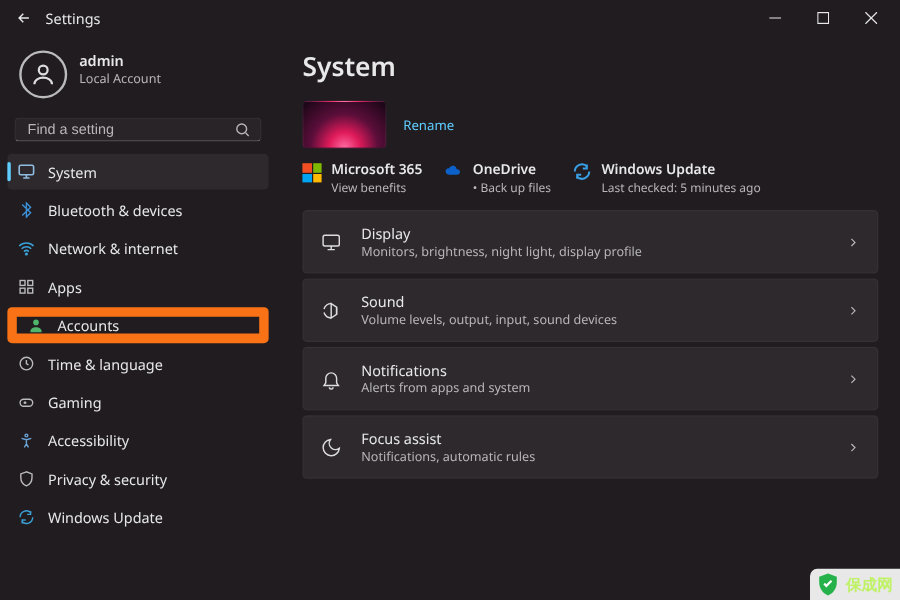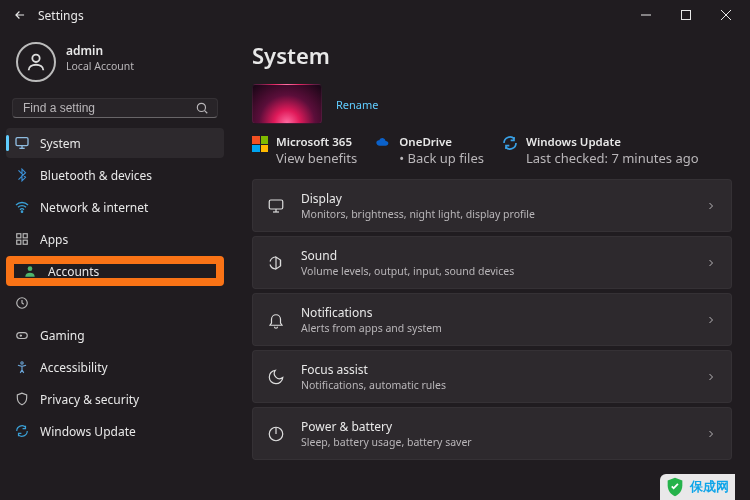--- a/index.html
+++ b/index.html
@@ -67,42 +67,42 @@
 
 .main{flex:1;padding:8px 18px 0 22px;overflow-y:hidden;}
 h1{font-size:22px;font-weight:600;margin:2px 0 14px 0;}
 .top-panel{display:flex;flex-direction:column;gap:4px;margin-bottom:12px;}
 .thumb-row{display:flex;align-items:center;gap:14px;}
 .thumb{width:70px;height:40px;border-radius:4px;background:radial-gradient(circle at 50% 100%, #ff6aa0 0%, #e01a5a 25%, #5b0e3a 55%, #160614 100%);border:1px solid rgba(255,255,255,0.06);}
 .rename{font-size:11px;color:var(--accent);cursor:pointer;}
 .info-row{display:flex;gap:18px;align-items:flex-start;margin-top:6px;}
 .info-row .pair{display:flex;gap:8px;align-items:flex-start;}
 .info-row .col .t{font-size:11.5px;font-weight:600;}
-.info-row .col .s{font-size:13px;color:var(--text-dim);}
+.info-row .col .s{font-size:10px;color:var(--text-dim);}
 .badge-ms{width:16px;height:16px;display:grid;grid-template-columns:1fr 1fr;grid-template-rows:1fr 1fr;gap:1px;margin-top:2px;}
 .badge-ms div:nth-child(1){background:#f25022}
 .badge-ms div:nth-child(2){background:#7fba00}
 .badge-ms div:nth-child(3){background:#00a4ef}
 .badge-ms div:nth-child(4){background:#ffb900}
 .badge-od{width:16px;height:12px;margin-top:3px;}
 .badge-wu{width:16px;height:16px;margin-top:1px;}
 .cards{display:flex;flex-direction:column;gap:4px;}
 .card{
   background:var(--card);border:1px solid rgba(255,255,255,0.04);border-radius:4px;
   display:flex;align-items:center;padding:10px 14px;cursor:pointer;gap:16px;
 }
 .card-icon{width:18px;height:18px;color:#ddd;}
 .card-text .title2{font-size:12px;}
 .card-text .sub2{font-size:10.5px;color:var(--text-dim);}
 .chev{margin-left:auto;color:var(--text-dim);}
 
 .watermark{
-  position:absolute;right:15px;bottom:0;display:flex;align-items:center;gap:4px;
+  position:absolute;right:0;bottom:0;display:flex;align-items:center;gap:4px;
   background:rgba(255,255,255,0.9);padding:2px 6px 2px 4px;border-top-left-radius:6px;
-  color:#0ea5e9;font-size:13px;font-weight:600;font-family:Liberation Serif, serif;
+  color:#bef264;font-size:13px;font-weight:600;
 }
 .shield{width:22px;height:22px;}
 svg{display:block}
 </style>
 </head>
 <body>
 
 <div class="titlebar">
   <div class="back-btn">
     <svg width="14" height="14" viewBox="0 0 24 24" fill="none" stroke="currentColor" stroke-width="2">
@@ -203,20 +203,21 @@
           </span>
           <span>Accounts</span>
         </div>
         <div class="nav-item">
           <span class="nav-icon">
             <svg width="14" height="14" viewBox="0 0 24 24" fill="none" stroke="#bbb" stroke-width="2">
               <circle cx="12" cy="12" r="9"></circle>
               <path d="M12 7v5l3 2"></path>
             </svg>
           </span>
+          <span>Time &amp; language</span>
         </div>
         <div class="nav-item">
           <span class="nav-icon">
             <svg width="14" height="14" viewBox="0 0 24 24" fill="none" stroke="#bbb" stroke-width="2">
               <rect x="3" y="8" width="18" height="10" rx="5"></rect>
               <line x1="8" y1="13" x2="12" y2="13"></line>
               <line x1="10" y1="11" x2="10" y2="15"></line>
             </svg>
           </span>
           <span>Gaming</span>
@@ -284,21 +285,21 @@
         </div>
         <div class="pair">
           <span>
             <svg class="badge-wu" viewBox="0 0 24 24" fill="none" stroke="#39a0e5" stroke-width="2.5">
                 <path d="M3 12a9 9 0 0 1 15.5-6.2M21 12a9 9 0 0 1-15.5 6.2"></path>
                 <path d="M18 3v5h-5M6 21v-5h5"></path>
               </svg>
           </span>
           <div class="col">
             <div class="t">Windows Update</div>
-            <div class="s">Last checked: 7 minutes ago</div>
+            <div class="s">Last checked: 5 minutes ago</div>
           </div>
         </div>
       </div>
     </div>
 
     <div class="cards" id="cards">
         <div class="card">
           <span class="card-icon">
             <svg viewBox="0 0 24 24" fill="none" stroke="currentColor" stroke-width="1.6">
               <rect x="3" y="4" width="18" height="12" rx="2"></rect>
@@ -358,37 +359,20 @@
           <div class="card-text">
             <div class="title2">Focus assist</div>
             <div class="sub2">Notifications, automatic rules</div>
           </div>
           <span class="chev">
             <svg width="12" height="12" viewBox="0 0 24 24" fill="none" stroke="currentColor" stroke-width="2">
               <path d="M9 6l6 6-6 6"></path>
             </svg>
           </span>
         </div>
-        <div class="card">
-          <span class="card-icon">
-            <svg viewBox="0 0 24 24" fill="none" stroke="currentColor" stroke-width="1.6">
-              <circle cx="12" cy="12" r="9"></circle>
-              <line x1="12" y1="3" x2="12" y2="12"></line>
-            </svg>
-          </span>
-          <div class="card-text">
-            <div class="title2">Power &amp; battery</div>
-            <div class="sub2">Sleep, battery usage, battery saver</div>
-          </div>
-          <span class="chev">
-            <svg width="12" height="12" viewBox="0 0 24 24" fill="none" stroke="currentColor" stroke-width="2">
-              <path d="M9 6l6 6-6 6"></path>
-            </svg>
-          </span>
-        </div>
       </div>
   </div>
 </div>
 
 <div class="watermark">
   <svg class="shield" viewBox="0 0 24 24">
       <path fill="#25b24a" d="M12 2 4 5v5c0 6 3.6 10.2 8 12 4.4-1.8 8-6 8-12V5l-8-3z"></path>
       <path fill="#fff" d="M10.5 14.8 7.8 12l1.4-1.4 1.3 1.3 4-4 1.4 1.4-5.4 5.5z"></path>
     </svg>
   <span>保成网</span>

